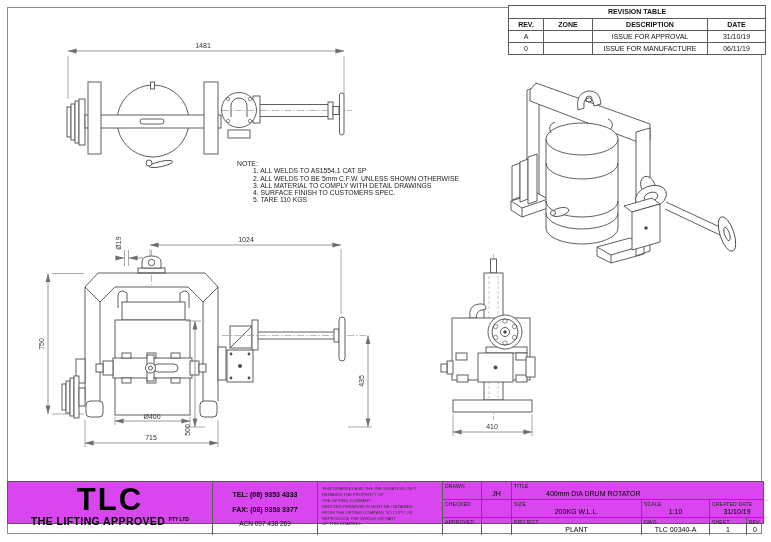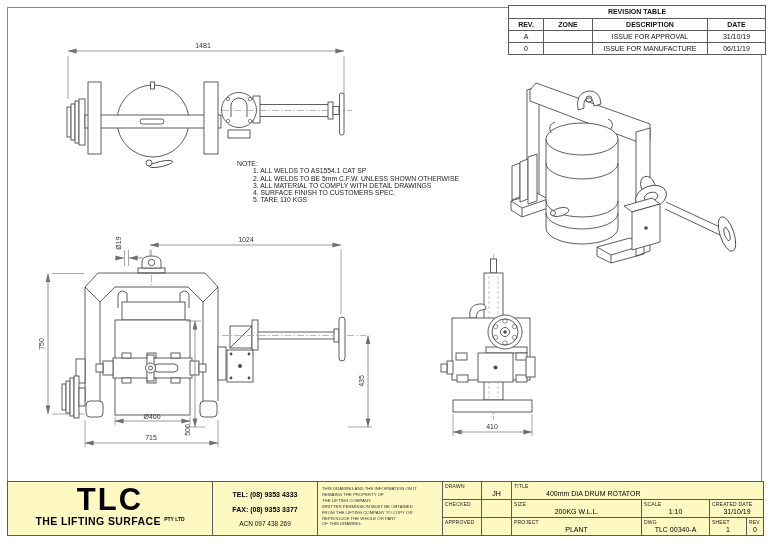--- a/index.html
+++ b/index.html
@@ -32,21 +32,21 @@
   .ln{fill:none;stroke:#4d4d4d;stroke-width:0.9;}
   .thin{fill:none;stroke:#5d5d5d;stroke-width:0.7;}
   .dim{stroke:#6f6f6f;stroke-width:0.7;fill:none;}
   .ext{stroke:#6f6f6f;stroke-width:0.6;fill:none;}
   .cl{stroke:#8a8a8a;stroke-width:0.6;fill:none;stroke-dasharray:7 2 1.5 2;}
   .dash{stroke:#8a8a8a;stroke-width:0.5;fill:none;stroke-dasharray:3 2;}
   .dt{font-family:"Liberation Sans",sans-serif;font-size:7px;fill:#333;text-anchor:middle;}
   .dot{fill:#4d4d4d;stroke:none;}
 
   
-  .tb{position:absolute;left:7px;top:481px;width:757px;height:55px;background:#fef9c3;
+  .tb{position:absolute;left:7px;top:481px;width:757px;height:43px;background:#d946ef;
       border:1px solid #5a5a5a;box-sizing:border-box;}
   .cell{position:absolute;box-sizing:border-box;}
   .br{border-right:1px solid #5a5a5a;}
   .bb{border-bottom:1px solid #5a5a5a;}
   .lbl{position:absolute;left:2px;top:1px;font-size:5px;letter-spacing:0.2px;color:#222;}
   .val{position:absolute;left:0;right:0;bottom:2px;text-align:center;font-size:7px;color:#000;}
   .val-left{text-align:left;padding-left:34px;}
   .logo{position:absolute;left:0;top:0;right:0;bottom:0;text-align:center;}
   .logo-tlc{font-size:31px;font-weight:800;letter-spacing:2px;line-height:30px;margin-top:3px;color:#000;}
   .logo-name{font-size:10.5px;font-weight:800;letter-spacing:0.4px;color:#000;}
@@ -319,21 +319,21 @@
     <div class="item">3. ALL MATERIAL TO COMPLY WITH DETAIL DRAWINGS</div>
     <div class="item">4. SURFACE FINISH TO CUSTOMERS SPEC.</div>
     <div class="item">5. TARE 110 KGS</div>
   </div>
 
   <div class="tb">
 
     <div class="cell br" style="left:0;top:0;width:205px;height:53px;">
       <div class="logo">
         <div class="logo-tlc">TLC</div>
-        <div class="logo-name"><span>THE LIFTING SURFACE</span> <span class="logo-sup">PTY LTD</span></div>
+        <div class="logo-name"><span>THE LIFTING APPROVED</span> <span class="logo-sup">PTY LTD</span></div>
       </div>
     </div>
 
     <div class="cell br" style="left:205px;top:0;width:105px;height:53px;">
       <div class="contact">
         <div class="c-line">TEL: (08) 9353 4333</div>
         <div class="c-line">FAX: (08) 9353 3377</div>
         <div class="c-acn">ACN 097 438 269</div>
       </div>
     </div>

